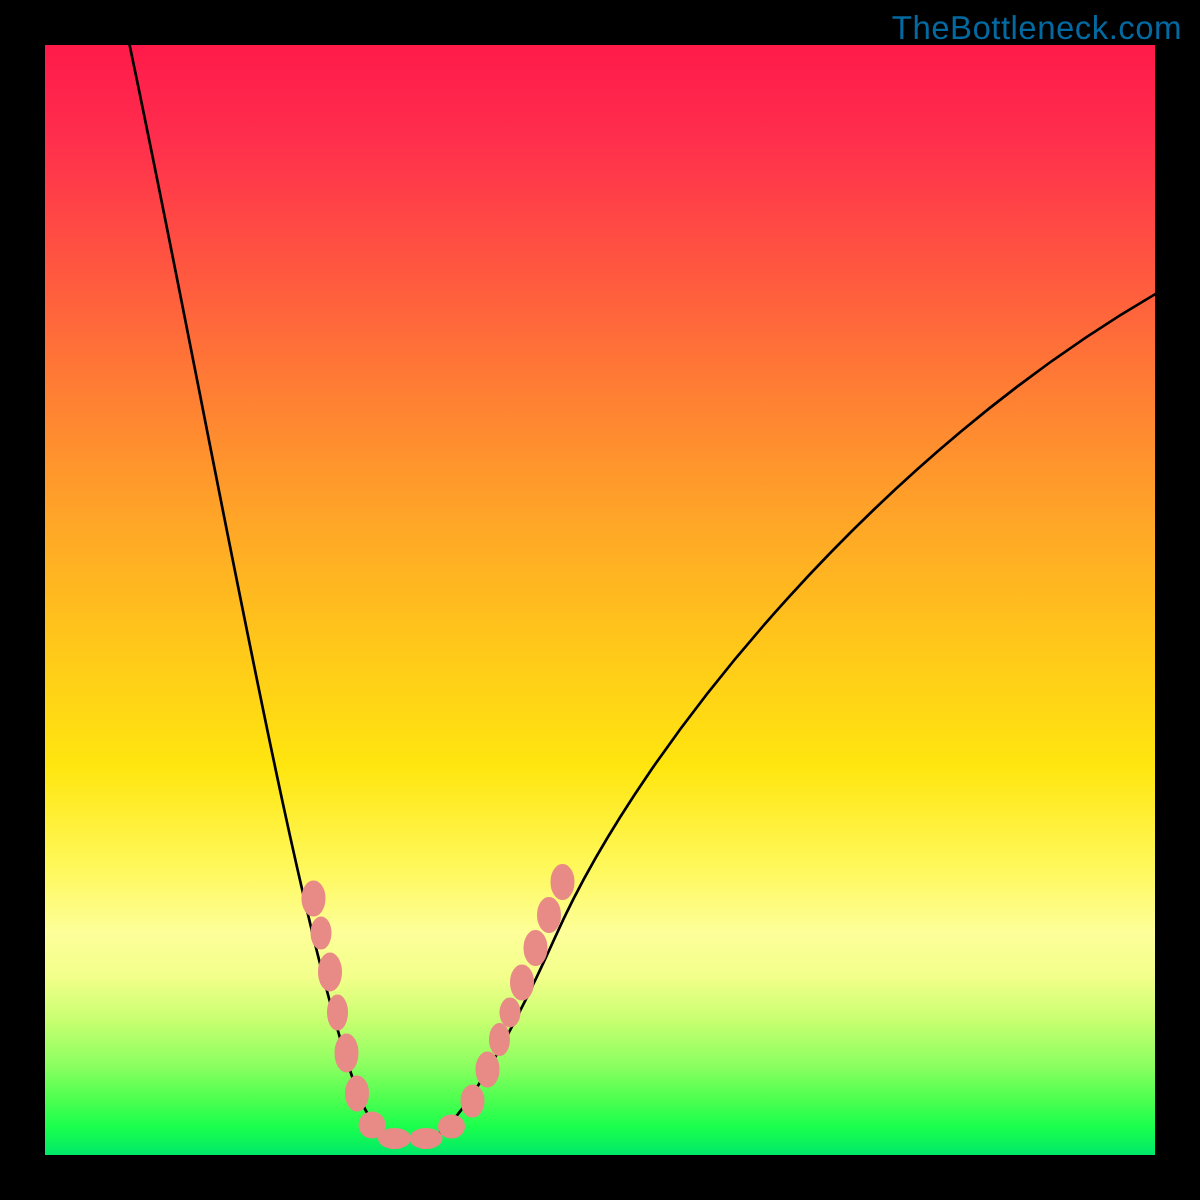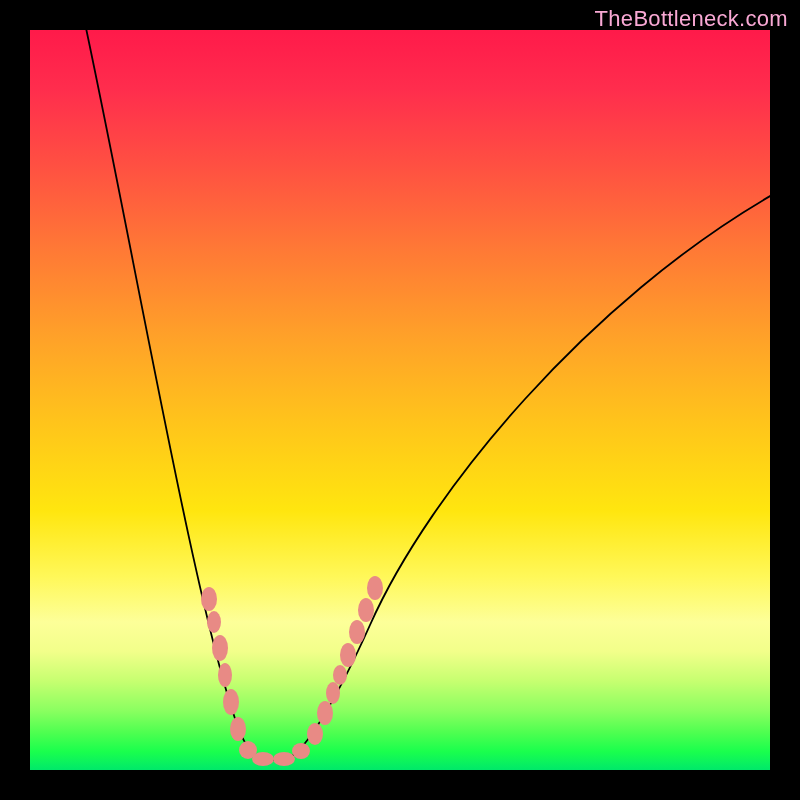--- a/index.html
+++ b/index.html
@@ -11,21 +11,21 @@
       width: 800px;
       height: 800px;
       background: #000;
       position: relative;
       font-family: Arial, sans-serif;
     }
     .watermark {
       position: absolute;
       top: 6px;
       right: 12px;
-      color: #f9a8d4;
+      color: #0369a1;
       font-size: 22px;
       font-weight: normal;
       z-index: 10;
       letter-spacing: 0.3px;
     }
     .plot-area {
       position: absolute;
       left: 30px;
       top: 30px;
       width: 740px;

